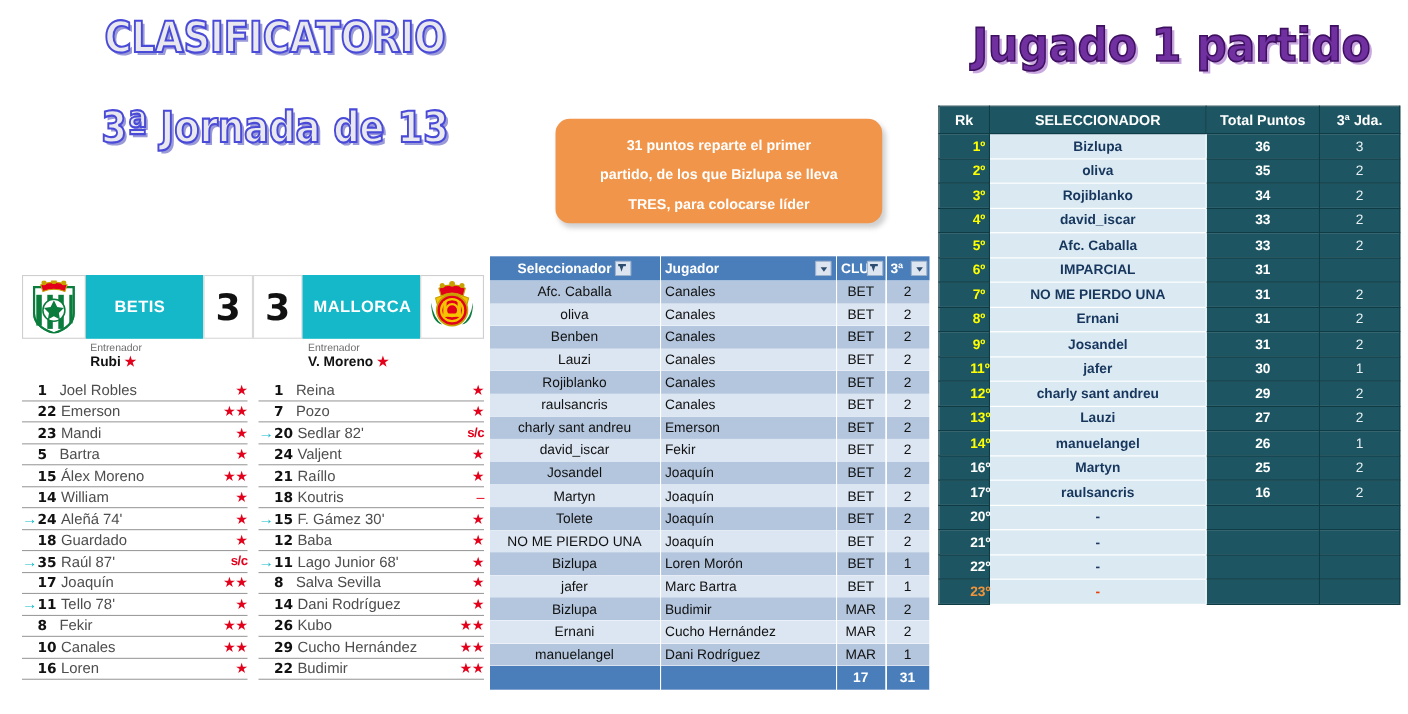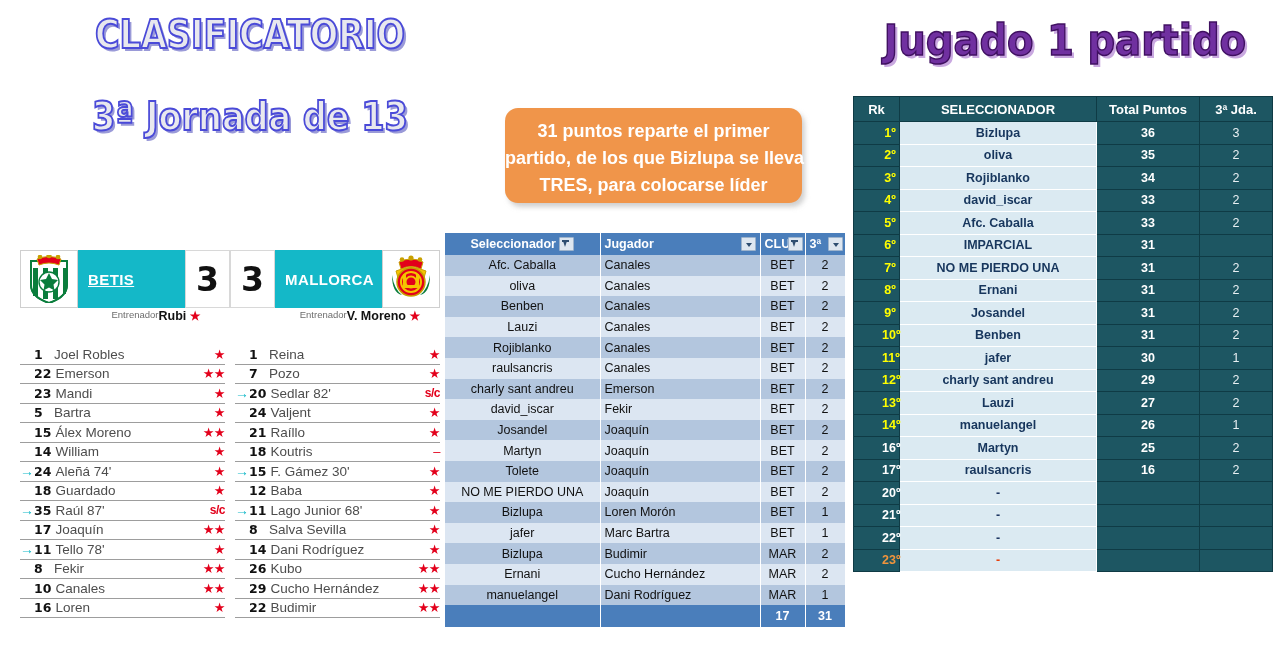--- a/index.html
+++ b/index.html
@@ -45,52 +45,52 @@
   }
 
   
   .callout {
     position:absolute; left:505px; top:108px; width:297px; height:95px;
     background:#f0954a;
     border-radius:13px;
     box-shadow:3px 4px 5px rgba(170,170,170,0.55);
     color:#ffffff;
     font-weight:bold;
-    font-size:18px;
+    font-size:13px;
     line-height:27px;
     text-align:center;
     padding-top:10px;
   }
   .callout div { white-space:nowrap; }
 
   
   .match { position:absolute; left:20px; top:250px; width:420px; }
   .score-row { display:flex; }
   .team-block { width:210px; display:flex; flex-direction:column; }
   .crest-band { display:flex; height:58px; }
   .crest {
     width:58px; height:58px; border:1px solid #cfcfcf; background:#fff;
     display:flex; align-items:center; justify-content:center;
     flex:0 0 58px;
   }
   .band {
     flex:1; background:#14b8c8; display:flex; align-items:center;
     color:#ffffff; font-weight:bold; font-size:15px; letter-spacing:0.4px;
   }
-  .band.left  { padding-left:10px; justify-content:flex-start;text-decoration:underline; }
+  .band.left  { padding-left:26px; justify-content:flex-start; }
   .band.right { padding-left:10px; justify-content:flex-start; }
   .goals {
     width:45px; flex:0 0 45px; background:#ffffff; border:1px solid #d8d8d8;
     display:flex; align-items:center; justify-content:center;
     font-family:"DejaVu Sans", sans-serif;
     font-weight:bold; font-size:33px; color:#111;
   }
   .coach {
     height:30px; padding-left:62px; padding-top:1px;
-    display:flex; flex-direction:row; justify-content:center;
+    display:flex; flex-direction:column; justify-content:center;
   }
   .coach.rt { padding-left:50px; }
   .coach .lbl { font-size:9.5px; color:#6d6d6d; line-height:11px; }
   .coach .nm  { font-size:12.5px; color:#111; font-weight:bold; line-height:14px; }
   .coach .nm .st { color:#e3001b; font-size:12px; }
 
   
   .lineups { position:absolute; left:20px; top:345px; width:420px; display:flex; }
   .lineup { width:205px; }
   .lineup.right { margin-left:10px; }
@@ -645,26 +645,20 @@
           <td class="pts">31</td>
           <td class="jda">2</td>
         </tr>
         <tr>
           <td class="rank">9º</td>
           <td class="name">Josandel</td>
           <td class="pts">31</td>
           <td class="jda">2</td>
         </tr>
         <tr>
-          <td class="rank">10º</td>
-          <td class="name">Benben</td>
-          <td class="pts">31</td>
-          <td class="jda">2</td>
-        </tr>
-        <tr>
           <td class="rank">11º</td>
           <td class="name">jafer</td>
           <td class="pts">30</td>
           <td class="jda">1</td>
         </tr>
         <tr>
           <td class="rank">12º</td>
           <td class="name">charly sant andreu</td>
           <td class="pts">29</td>
           <td class="jda">2</td>

